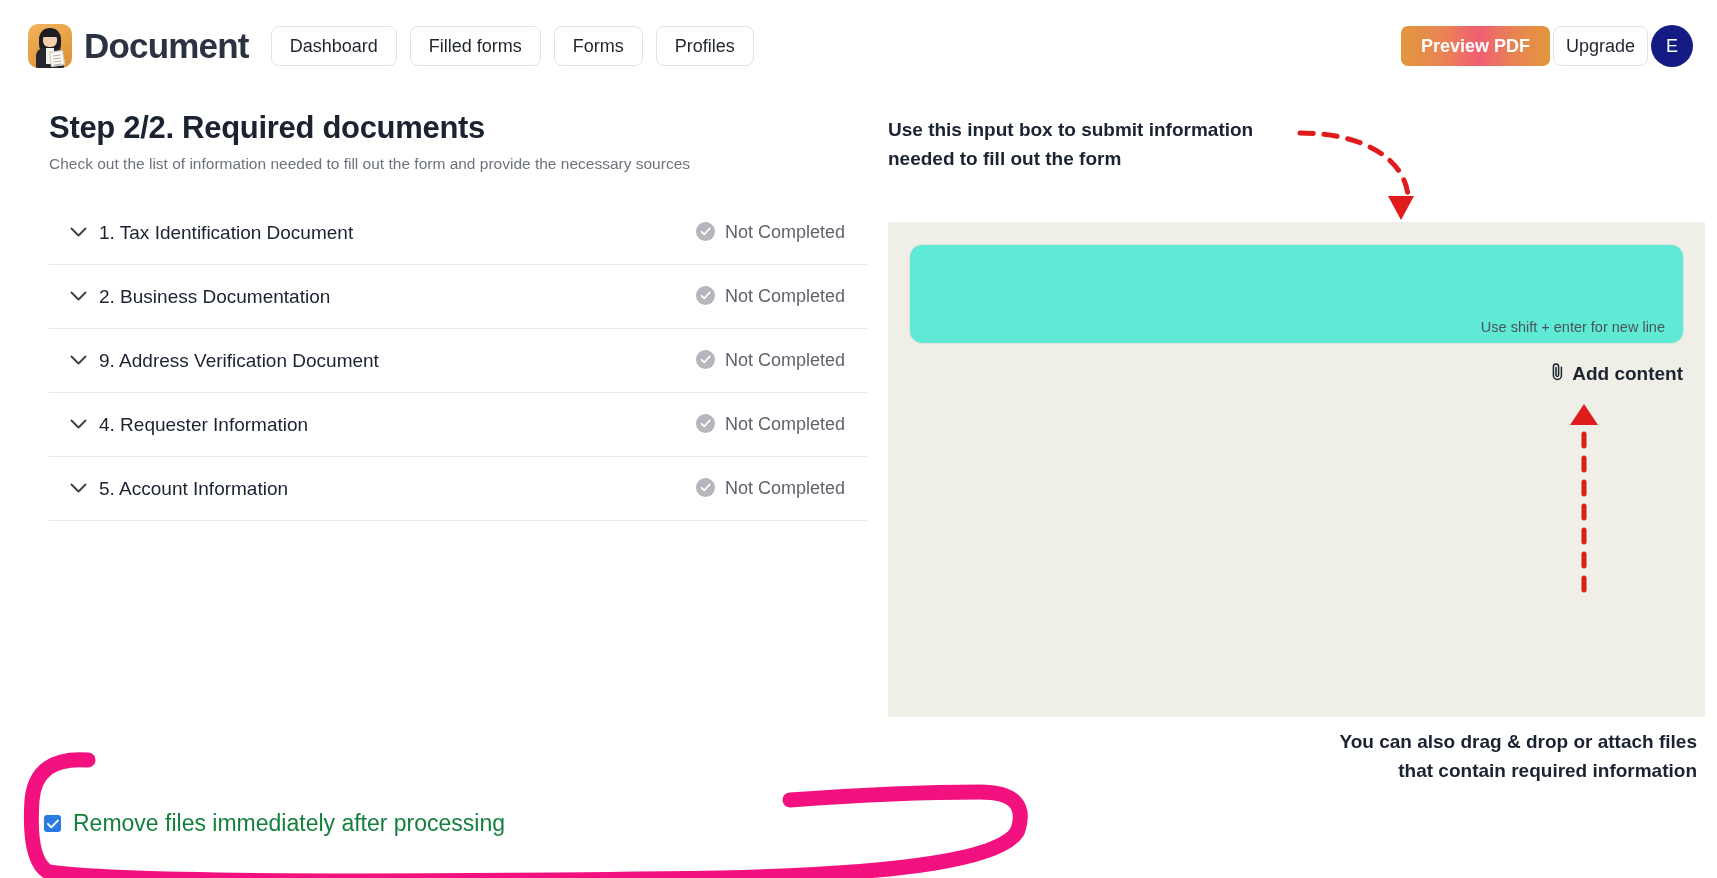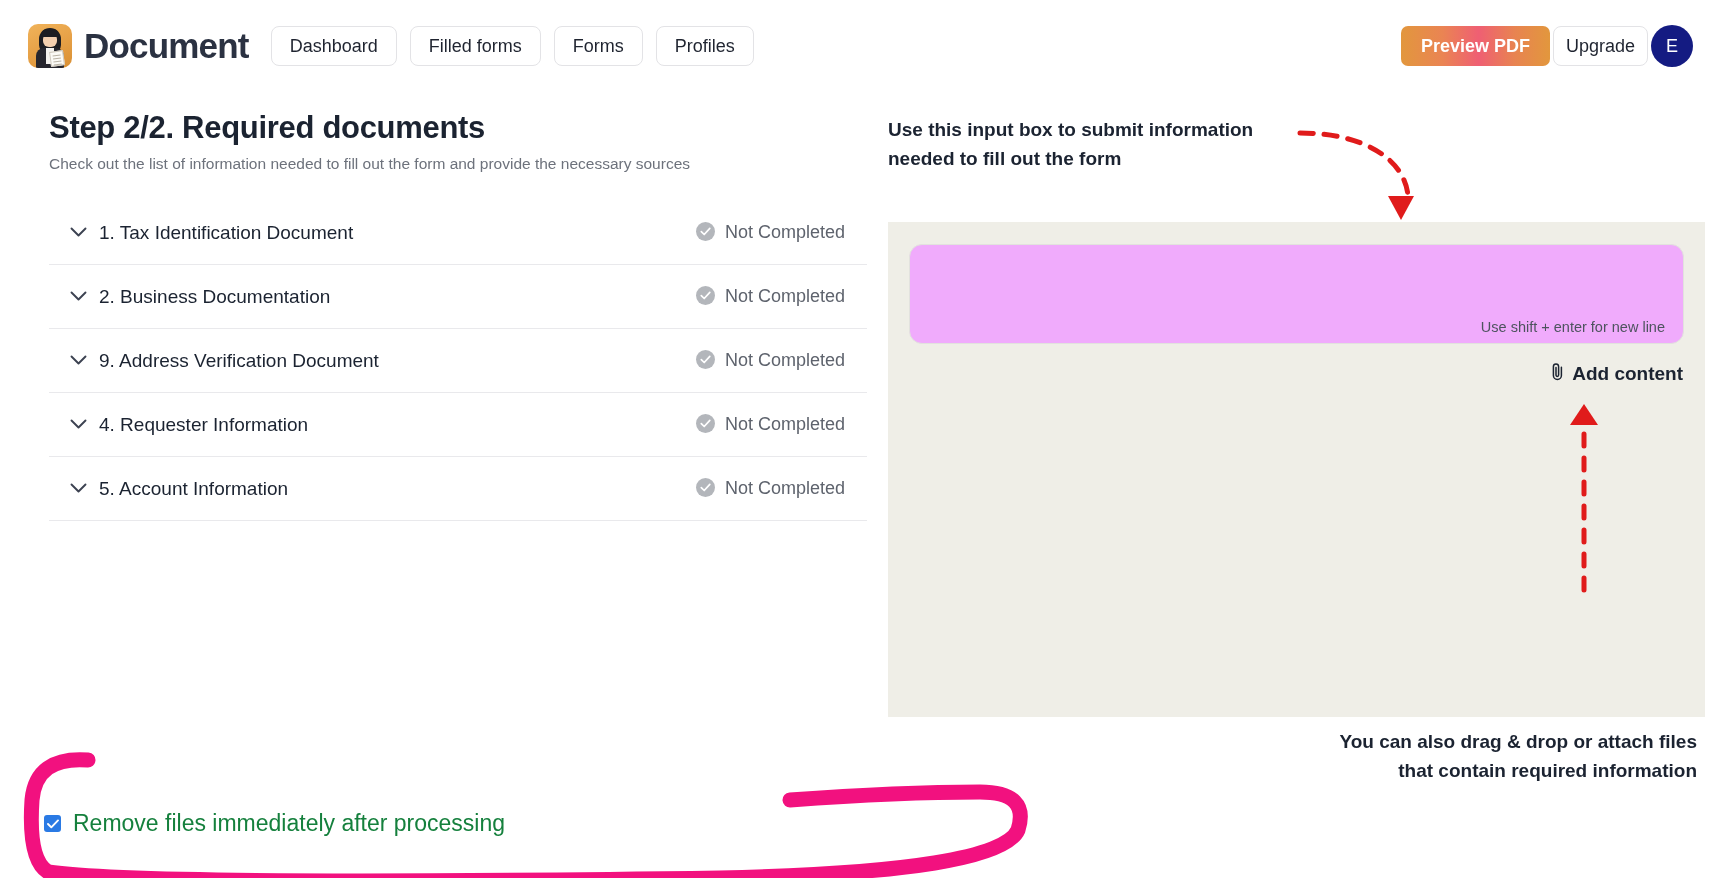--- a/index.html
+++ b/index.html
@@ -104,21 +104,21 @@
   .status-icon { width: 19px; height: 19px; flex: none; }
   .status-text { font-size: 18px; color: #5e636d; }
 
   
   .panel {
     position: absolute; left: 888px; top: 222px; width: 817px; height: 495px;
     background: #efeee7;
   }
   .composer {
     position: absolute; left: 21px; top: 22px; width: 775px; height: 100px;
-    background: #f0abfc; border: 1px solid #e2e2de; border-radius: 13px;
+    background: #5eead4; border: 1px solid #e2e2de; border-radius: 13px;
   }
   .composer-hint {
     position: absolute; right: 18px; bottom: 8px;
     font-size: 14.5px; color: #4d535e;
   }
   .add-content {
     position: absolute; right: 22px; top: 140px;
     display: flex; align-items: center; gap: 7px;
     font-size: 19px; font-weight: 700; color: #1b2331; cursor: pointer;
   }

